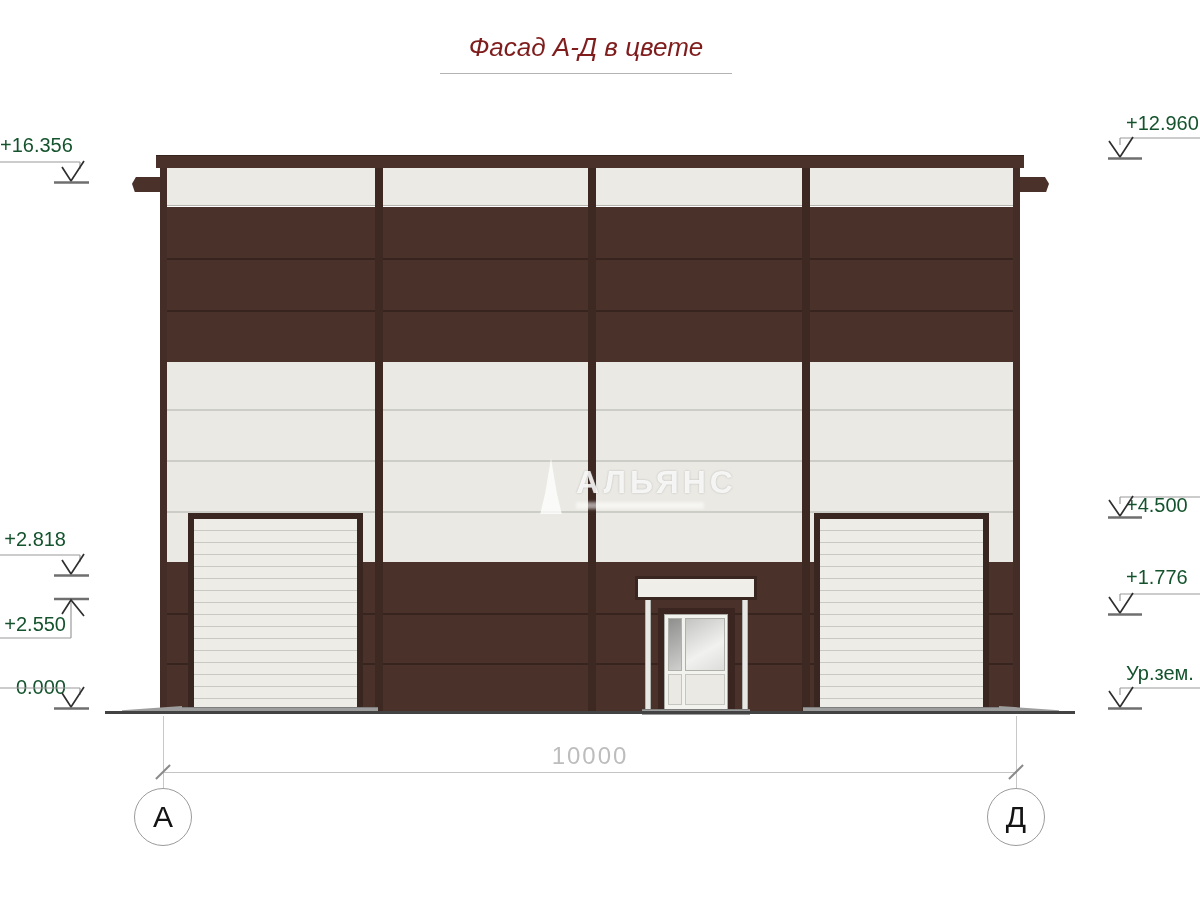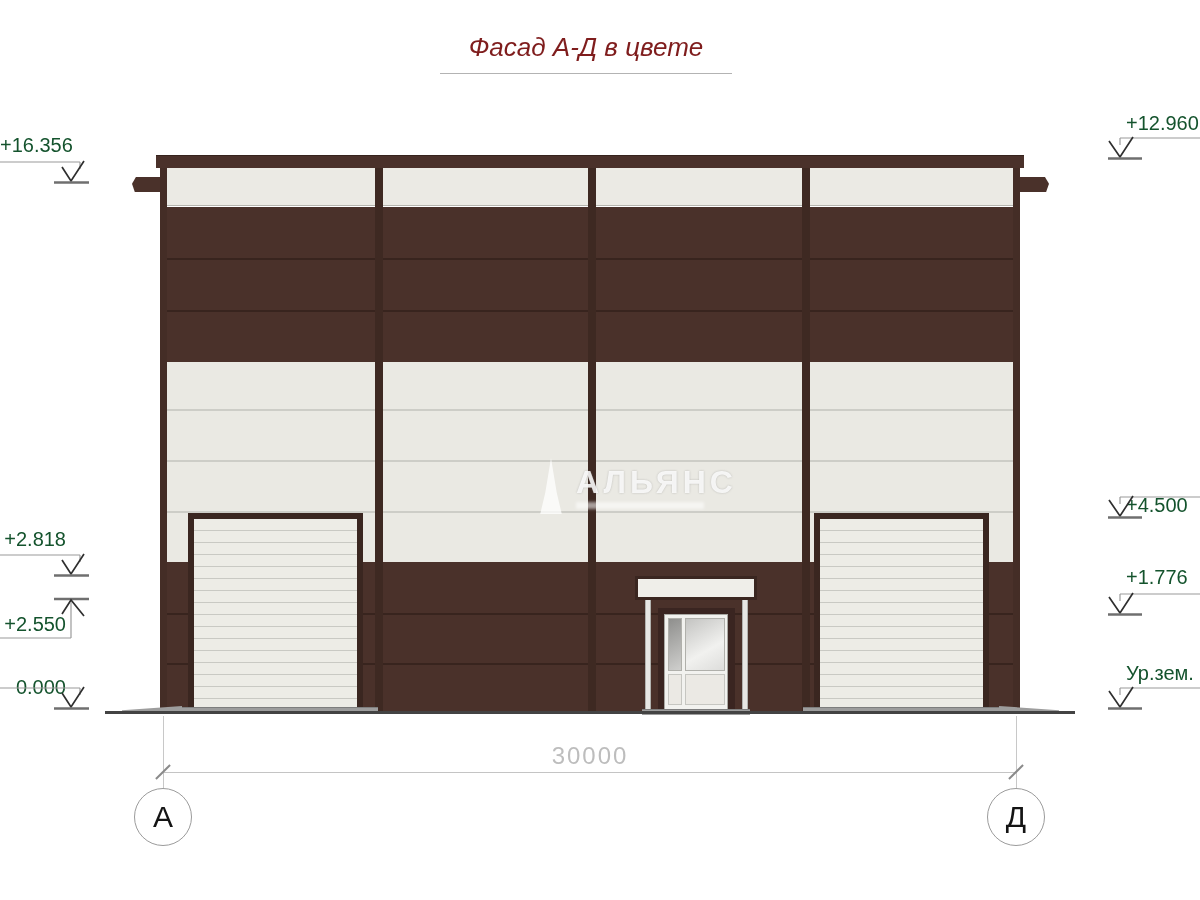--- a/index.html
+++ b/index.html
@@ -141,21 +141,21 @@
 
   <div class="apron ap-l"></div>
   <div class="apron ap-r"></div>
   <div class="ground"></div>
 
   <div class="ext ext-l"></div>
   <div class="ext ext-r"></div>
   <div class="dimline"></div>
   <div class="tick tk-l"></div>
   <div class="tick tk-r"></div>
-  <div class="dimtext">30000</div>
+  <div class="dimtext">10000</div>
   <div class="axis-circle ax-l"><span style="position:static">А</span></div>
   <div class="axis-circle ax-r"><span style="position:static">Д</span></div>
 
   <div class="em eml" style="top:134px">+16.356</div>
   <svg class="esvg" style="left:0;top:158px" width="94" height="30">
     <line x1="0" y1="4" x2="80" y2="4" stroke="#9a9a9a" stroke-width="1.2"></line>
     <line x1="80" y1="4" x2="80" y2="11" stroke="#9a9a9a" stroke-width="1.2"></line>
     <polyline points="62,9 71,23 84,3" fill="none" stroke="#2f2f2f" stroke-width="1.7"></polyline>
     <line x1="54" y1="24.5" x2="89" y2="24.5" stroke="#6f6f6f" stroke-width="2.5"></line>
   </svg>

